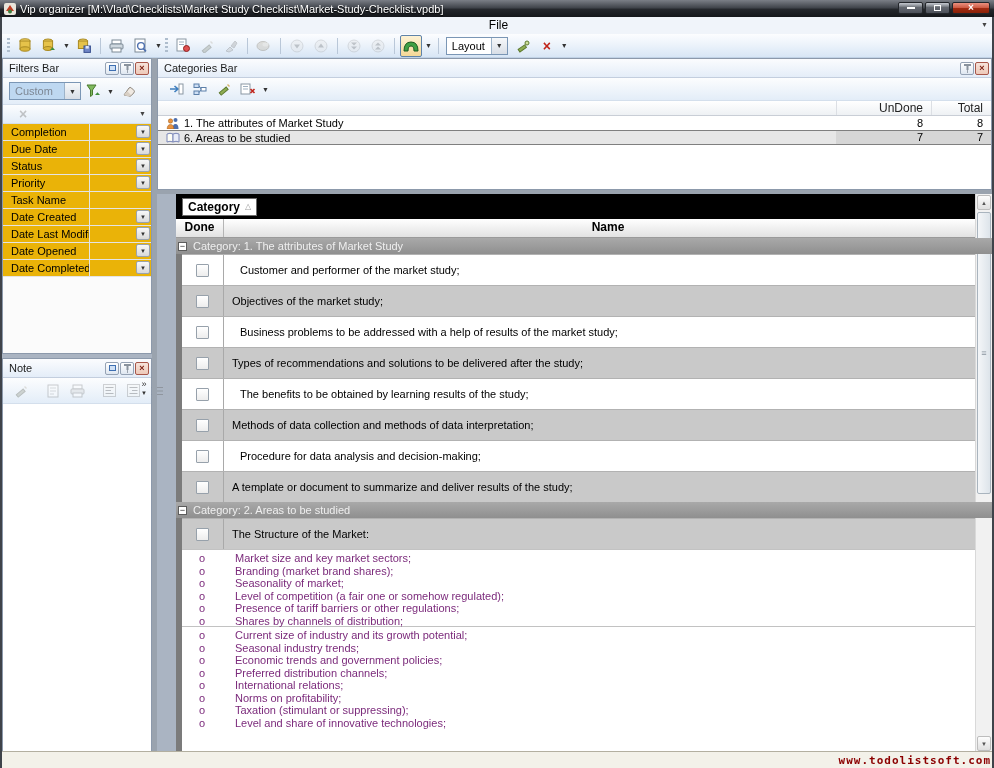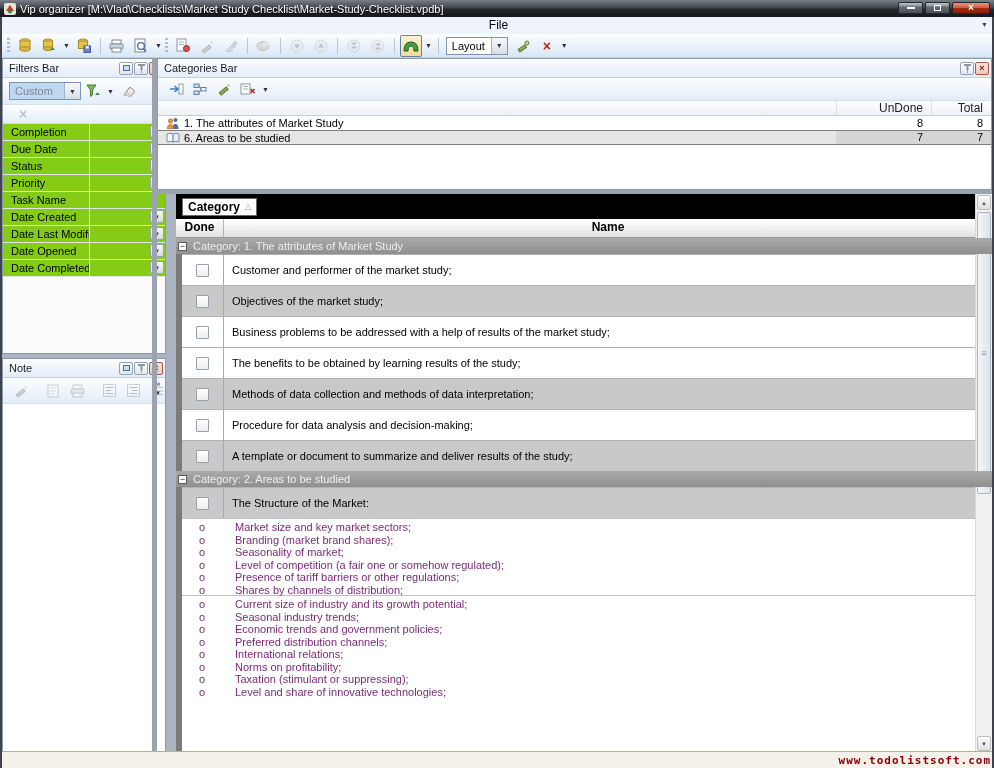--- a/index.html
+++ b/index.html
@@ -39,21 +39,21 @@
   .disabled{opacity:.4;filter:grayscale(85%);}
   .combobox{height:18px;background:#fff;border:1px solid #7a96b5;display:flex;align-items:center;box-sizing:border-box;}
   .combobox .cb-text{padding:0 5px;flex:1;font-size:11px;}
   .cb-arrow{width:15px;height:100%;border-left:1px solid #9db3c9;
     background:linear-gradient(#f6f8fa,#d8dee6);display:flex;align-items:center;justify-content:center;font-size:7px;color:#333;}
   .layout-combo{width:62px;margin:0 3px;}
   .redx{color:#c0241a;font-size:14px;font-weight:bold;line-height:14px;}
 
   
   .workspace{position:absolute;left:0;right:0;top:41px;bottom:0;background:#aab4c2;}
-  .leftcol{position:absolute;left:0;top:0;width:164px;bottom:0;display:flex;flex-direction:column;}
+  .leftcol{position:absolute;left:0;top:0;width:150px;bottom:0;display:flex;flex-direction:column;}
   .vsplit{position:absolute;left:150px;top:0;width:5px;bottom:0;background:#9aa3ae;}
   .rightcol{position:absolute;left:155px;right:0;top:0;bottom:0;}
 
   .panel{background:#fff;border:1px solid #8c99ab;box-sizing:border-box;display:flex;flex-direction:column;}
   .panel-header{height:18px;background:linear-gradient(#fbfcfe,#e4edf8);border-bottom:1px solid #c3cede;
     display:flex;align-items:center;padding:0 2px 0 6px;flex:0 0 auto;}
   .panel-title{flex:1;font-size:11px;color:#1c1c1c;}
   .ph-btn{width:14px;height:13px;margin-left:1px;display:flex;align-items:center;justify-content:center;
     border:1px solid #95a2b4;border-radius:2px;background:linear-gradient(#ffffff,#dfe7f1);box-sizing:border-box;}
   .ph-btn.closebtn{border-color:#a8574a;background:linear-gradient(#f6e3da,#eec9b9);}
@@ -65,21 +65,21 @@
   
   .filters-panel{height:296px;flex:0 0 auto;}
   .leftgap{height:4px;background:#aab4c2;flex:0 0 auto;}
   .note-panel{flex:1;}
   .f-tool1{height:26px;padding-left:6px;}
   .f-tool2{height:18px;padding-left:8px;}
   .f-combo{width:72px;background:#bed8f1;}
   .f-combo .cb-text{color:#7d8794;}
   .f-caret-right{position:absolute;right:5px;top:5px;font-size:7px;color:#444;}
   .filter-grid{flex:0 0 auto;}
-  .f-row{height:16px;display:flex;align-items:center;border-bottom:1px solid #e4e4e4;background:#84cc16;}
+  .f-row{height:16px;display:flex;align-items:center;border-bottom:1px solid #e4e4e4;background:#eab308;}
   .f-label{width:86px;padding-left:8px;box-sizing:border-box;font-size:11px;white-space:nowrap;overflow:hidden;}
   .f-val{flex:1;height:100%;border-left:1px solid #e4e4e4;position:relative;}
   .dd-btn{position:absolute;right:1px;top:1px;width:14px;height:13px;border:1px solid #9aa3ad;border-radius:2px;
     background:linear-gradient(#f8f8f8,#d9d9d9);display:flex;align-items:center;justify-content:center;font-size:6px;color:#333;box-sizing:border-box;}
   .filter-rest{flex:1;background:#fbfbfb;}
 
   
   .n-tool{height:25px;padding-left:6px;}
   .note-body{flex:1;background:#fff;}
   .n-overflow{position:absolute;right:4px;top:2px;display:flex;flex-direction:column;align-items:center;line-height:9px;}
@@ -111,21 +111,21 @@
   .groupby-box .gb-text{font-weight:bold;font-size:12px;}
   .groupby-box .gb-sort{font-size:8px;color:#9a9a9a;margin-left:5px;}
   .grid-hdr{height:18px;display:flex;background:linear-gradient(#ffffff,#e2e2e2);border-bottom:1px solid #9a9a9a;}
   .gh-done{width:48px;text-align:center;font-weight:bold;font-size:12px;line-height:17px;border-right:1px solid #b5b5b5;box-sizing:border-box;}
   .gh-name{flex:1;text-align:center;font-weight:bold;font-size:12px;line-height:17px;}
   .grid-rows{position:relative;height:516px;overflow:hidden;}
   .indent-strip{position:absolute;left:0;top:0;bottom:0;width:6px;background:#7b7b7b;}
   .grp-row{height:16px;background:linear-gradient(#a9a9a9,#8f8f8f);color:#efefef;display:flex;align-items:center;position:relative;z-index:1;}
   .grp-box{width:9px;height:9px;background:#fff;border:1px solid #5c5c5c;color:#222;font-size:9px;line-height:7px;text-align:center;margin:0 6px 0 2px;box-sizing:border-box;}
   .task-row{margin-left:6px;height:31px;display:flex;border-top:1px solid #b2b2b2;box-sizing:border-box;}
-  .task-row.white{background:#fff;}
+  .task-row.white{background:#fff;gap:8px;}
   .task-row.gray{background:#c9c9c9;}
   .done-cell{width:42px;border-right:1px solid #a9a9a9;display:flex;align-items:center;justify-content:center;box-sizing:border-box;}
   .cb{width:13px;height:13px;border:1px solid #97a1ab;background:linear-gradient(#ffffff,#ededed);box-sizing:border-box;border-radius:1px;}
   .name-cell{flex:1;display:flex;align-items:center;padding-left:8px;font-size:11px;}
   .notes-row{margin-left:6px;background:#fff;border-top:1px solid #c2c2c2;padding:2px 0 1px 0;box-sizing:border-box;}
   .note-line{height:12.5px;line-height:12.5px;font-size:11px;color:#7b2a7b;display:flex;}
   .note-line .bullet{margin-left:17px;width:10px;}
   .note-line .ntext{margin-left:26px;}
 
   
@@ -601,20 +601,26 @@
                   <span class="cb"></span>
                 </span>
               <span class="name-cell">Objectives of the market study;</span>
             </div>
             <div class="task-row white">
               <span class="done-cell">
                   <span class="cb"></span>
                 </span>
               <span class="name-cell">Business problems to be addressed with a help of results of the market study;</span>
             </div>
+            <div class="task-row gray">
+              <span class="done-cell">
+                  <span class="cb"></span>
+                </span>
+              <span class="name-cell">Types of recommendations and solutions to be delivered after the study;</span>
+            </div>
             <div class="task-row white">
               <span class="done-cell">
                   <span class="cb"></span>
                 </span>
               <span class="name-cell">The benefits to be obtained by learning results of the study;</span>
             </div>
             <div class="task-row gray">
               <span class="done-cell">
                   <span class="cb"></span>
                 </span>

